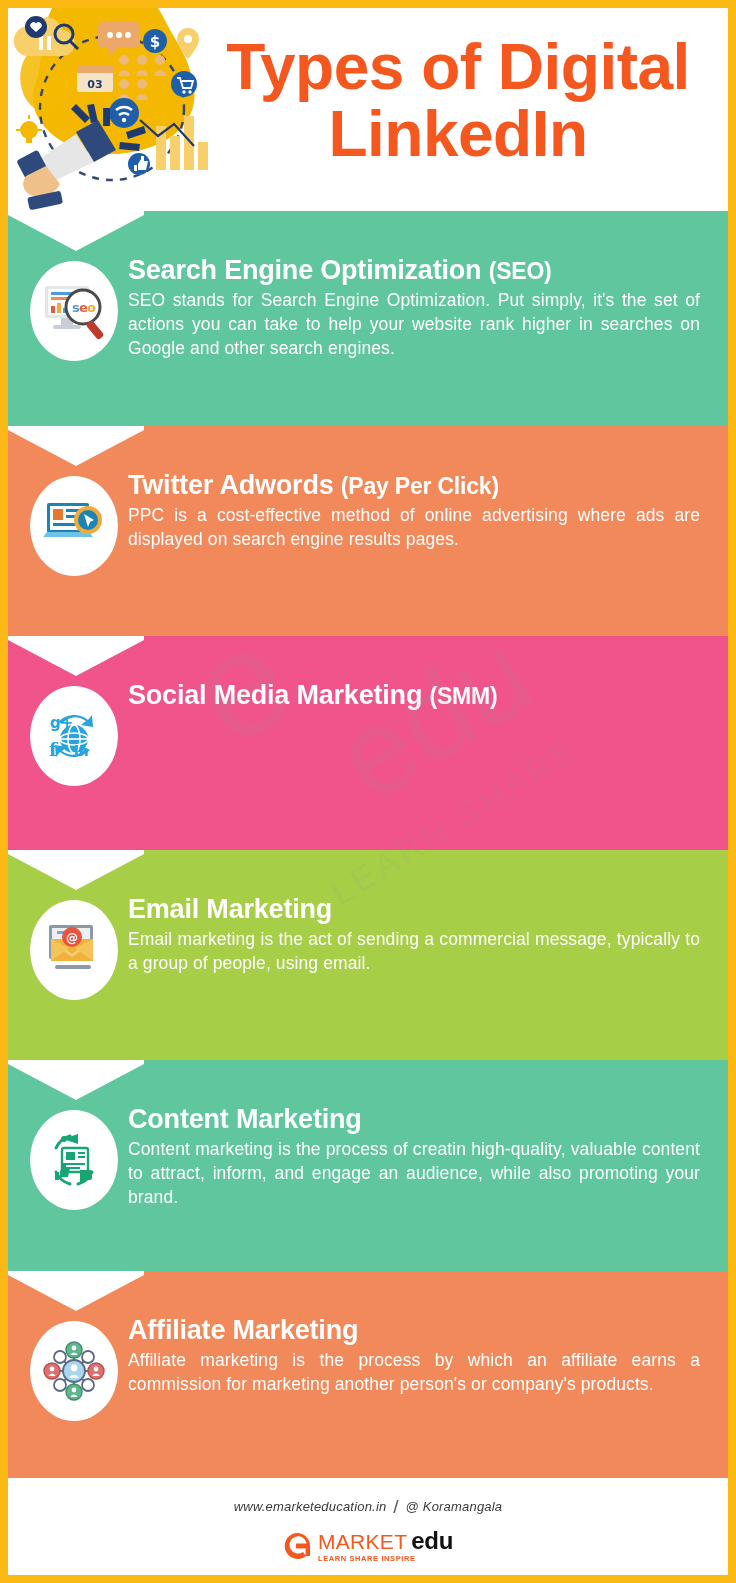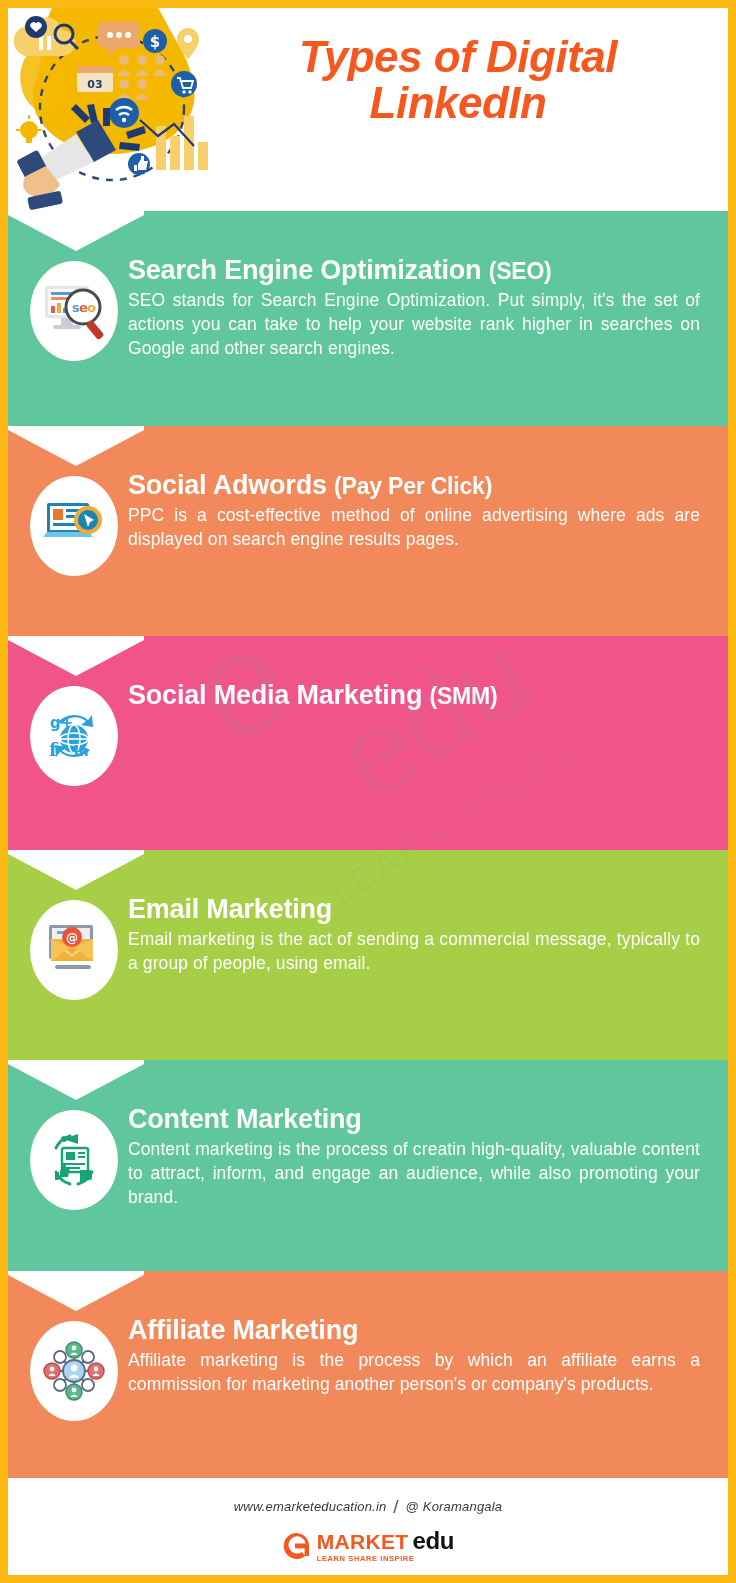--- a/index.html
+++ b/index.html
@@ -31,25 +31,24 @@
     overflow:hidden;
   }
   .header-art{
     position:absolute;left:0;top:0;width:215px;height:203px;
   }
   .header-title{
     position:absolute;
     left:190px; top:26px; width:520px;
     text-align:center;
     color:#F4581F;
-    font-size:44px;
+    font-size:64px;
     font-weight:bold;
     line-height:1.04;
     letter-spacing:-0.5px;
-    font-style:italic;
   }
 
   
   .band{
     position:relative;
     overflow:hidden;
   }
   .notch{
     position:absolute;
     left:0; top:0;
@@ -130,21 +129,21 @@
     font-size:19px;
     font-style:normal;
     padding:0 3px;
     position:relative;top:2px;
   }
   .logo-row{display:flex;align-items:center;gap:5px;}
   .logo-mark{width:30px;height:30px;flex:0 0 auto;}
   .logo-text{display:flex;flex-direction:column;align-items:flex-start;line-height:1;}
   .logo-words{display:flex;align-items:baseline;gap:4px;}
   .logo-market{
-    color:#F4581F;font-size:21px;font-weight:bold;letter-spacing:0.3px;
+    color:#F4581F;font-size:21px;font-weight:normal;letter-spacing:0.3px;
   }
   .logo-edu{
     color:#111;font-size:24px;font-weight:bold;letter-spacing:-0.3px;
   }
   .logo-tag{
     color:#F4581F;font-size:7.5px;font-weight:bold;letter-spacing:0.6px;
     margin-top:2px;
   }
 </style>
 </head>
@@ -329,21 +328,21 @@
               <rect x="10" y="26" width="30" height="3" fill="#1C84B5"></rect>
               <path d="M0 40 h50 l-4 -5 h-42z" fill="#6FC3E8"></path>
               <circle cx="45" cy="23" r="14" fill="#F0A93B"></circle>
               <circle cx="45" cy="23" r="10" fill="#1C84B5"></circle>
               <path d="M41 17 l10 6 l-4 2 l-2 5z" fill="#FFFFFF"></path>
             </svg>
           </div>
         </div>
         <div class="band-text">
           <div class="band-title">
-            <span>Social Adwords</span>
+            <span>Twitter Adwords</span>
             <span class="abbr">(Pay Per Click)</span>
           </div>
           <p class="band-desc">PPC is a cost-effective method of online advertising where ads are displayed on search engine results pages.</p>
         </div>
       </div>
     </div>
 
     <div class="band" style="height:214px;background:#F0548A;">
       <div class="notch"></div>
       <div class="band-inner">

